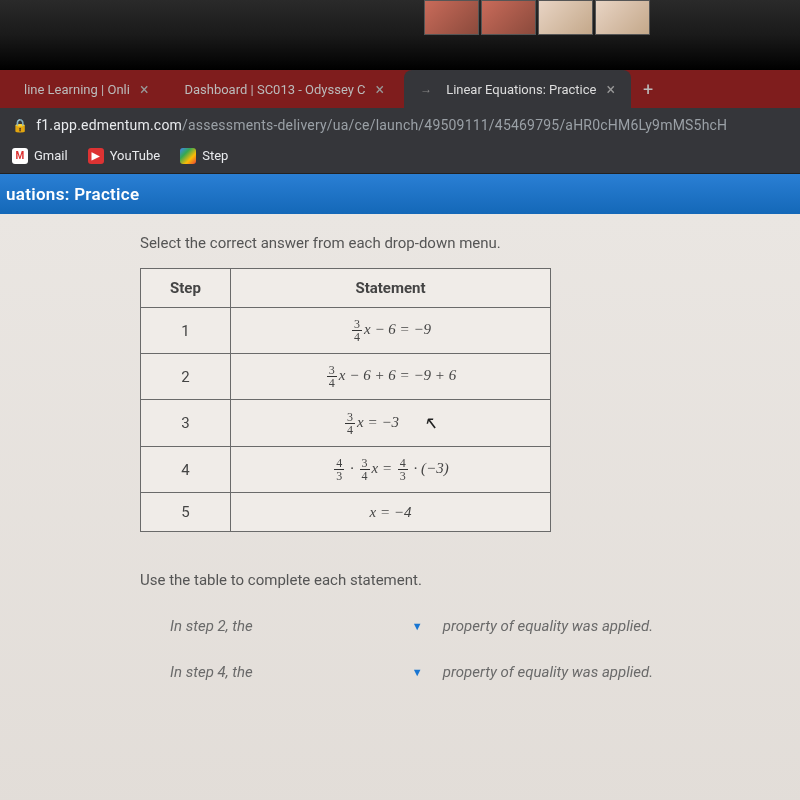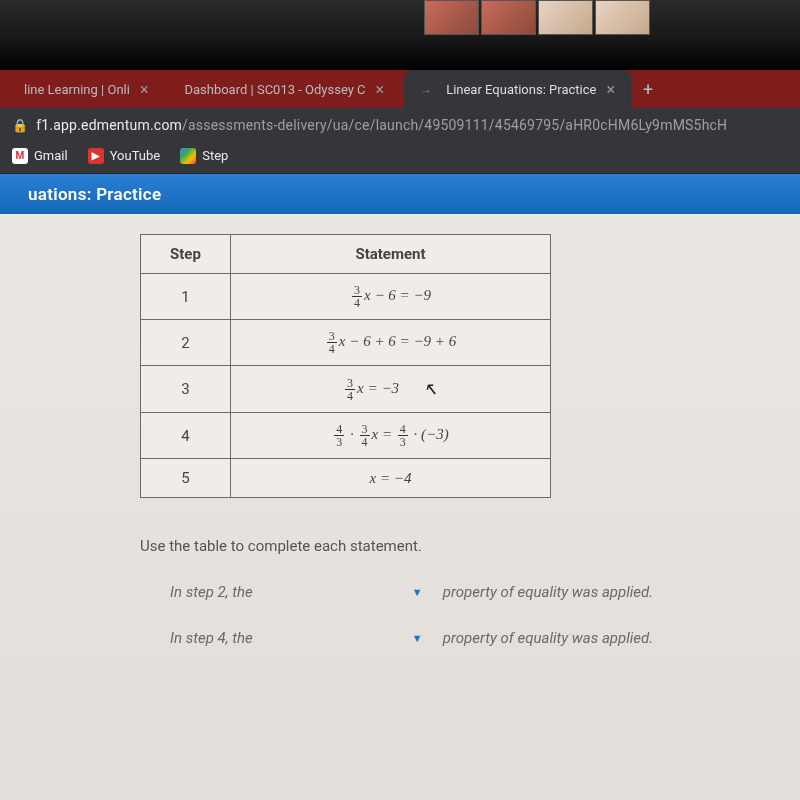--- a/index.html
+++ b/index.html
@@ -58,21 +58,21 @@
     }
     .bm { display: flex; align-items: center; gap: 6px; color: #e8eaed; font-size: 13px; }
     .bm-icon { width: 16px; height: 16px; display: inline-flex; align-items: center; justify-content: center; border-radius: 3px; font-size: 10px; font-weight: bold; }
     .gmail-icon { background: #fff; color: #d33; }
     .yt-icon { background: #d33; color: #fff; }
     .maps-icon { background: linear-gradient(135deg, #4285F4, #34A853, #FBBC05, #EA4335); }
     .header-bar {
       background: #1976d2;
       background: linear-gradient(180deg, #2a7fd4 0%, #1468b8 100%);
       color: #fff;
-      padding: 10px 28px;
+      padding: 10px 6px;
       font-size: 17px;
       font-weight: 600;
       letter-spacing: 0.3px;
     }
     .content {
       background: #e8e4e0;
       background: linear-gradient(180deg, #eae6e2 0%, #e2ddd8 100%);
       padding: 20px 40px 40px 140px;
       height: 600px;
       color: #4a4a4a;
@@ -149,20 +149,21 @@
   </div>
   <div class="bm">
     <span class="bm-icon maps-icon"></span>
     <span>Step</span>
   </div>
 </div>
 
 <div class="header-bar">uations: Practice</div>
 
 <div class="content">
+  <p class="instruction">Select the correct answer from each drop-down menu.</p>
 
   <table class="table">
     <tbody>
         <tr>
       <th class="step-col">Step</th>
       <th class="stmt-col">Statement</th>
     </tr>
     <tr>
       <td>1</td>
       <td class="math">

